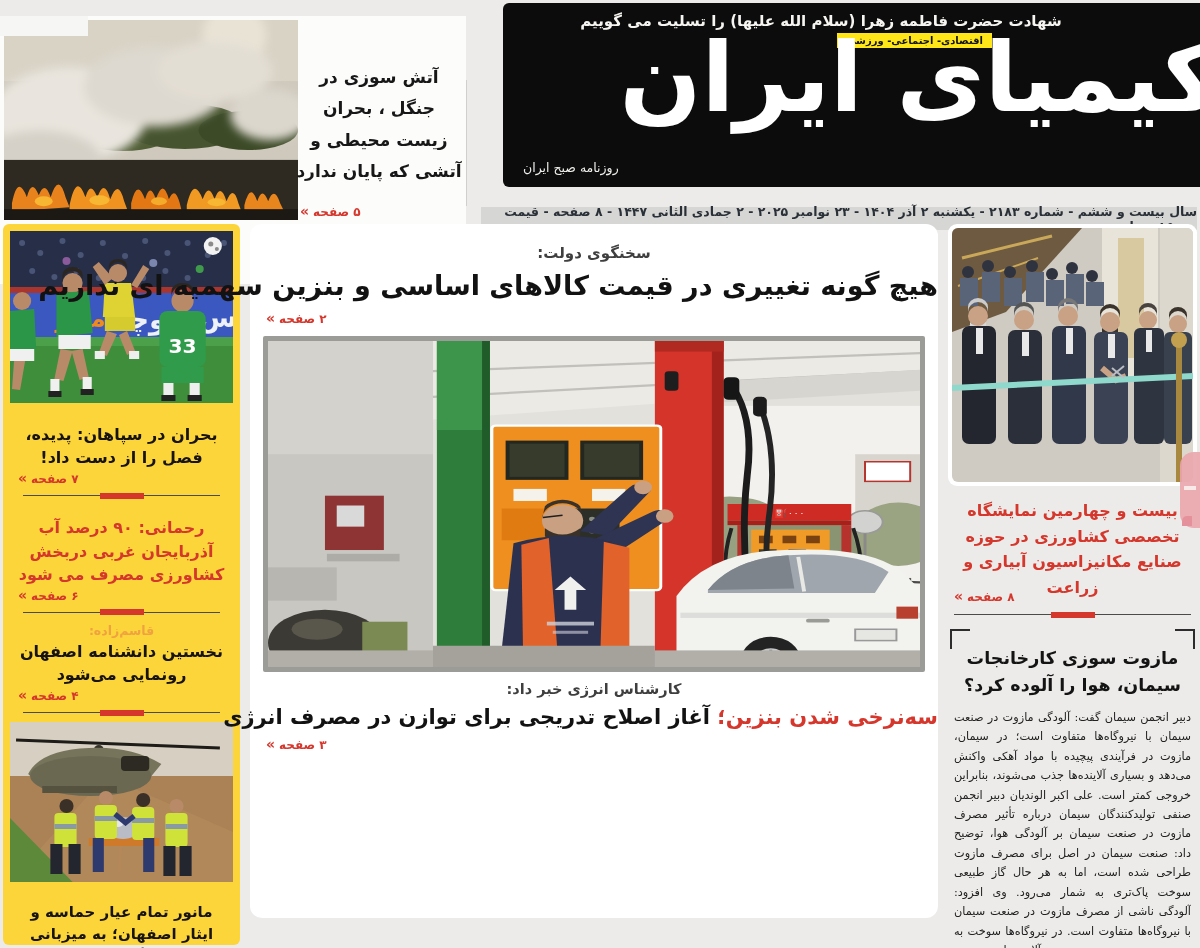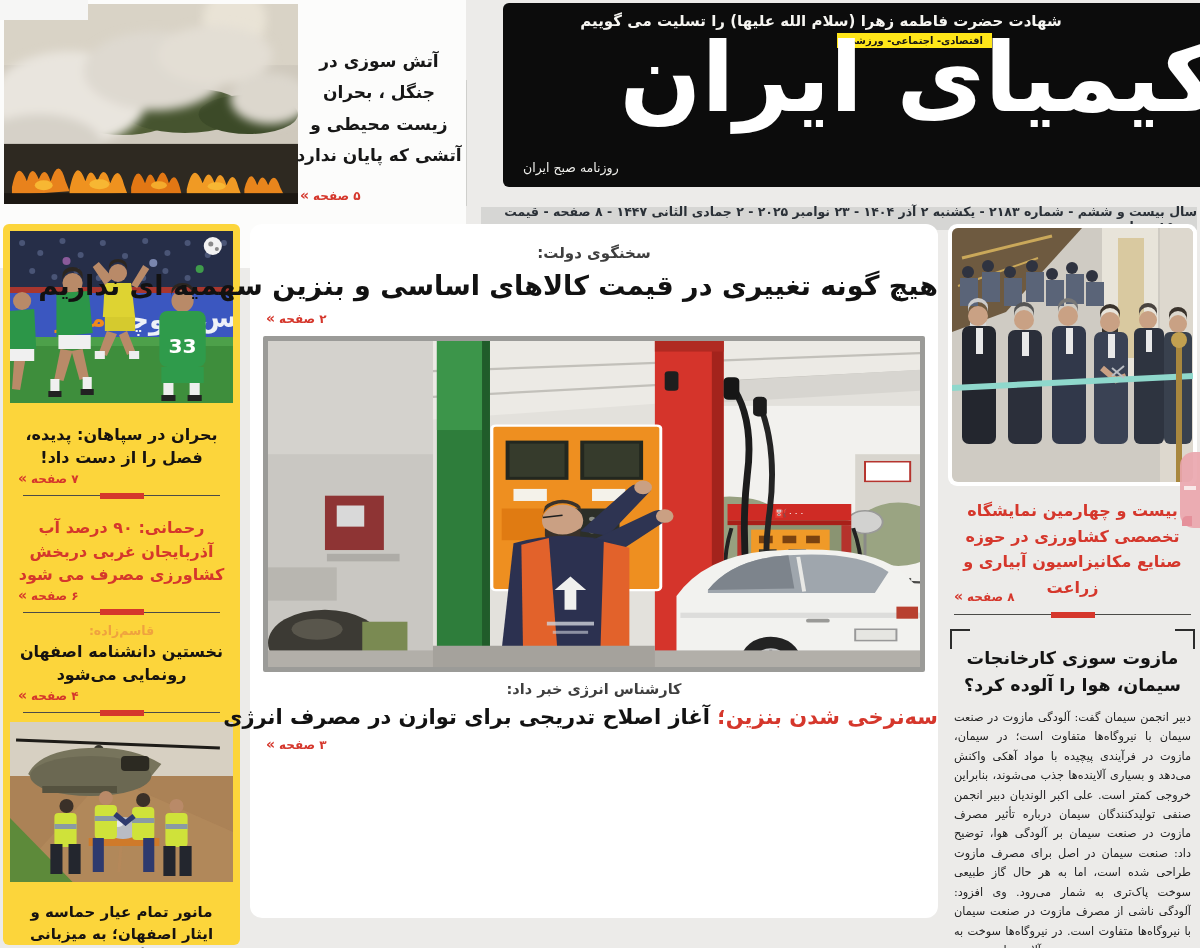--- a/index.html
+++ b/index.html
@@ -1,20 +1,20 @@
 <!DOCTYPE html>
 <html lang="fa"><head>
 <meta charset="utf-8">
 <style>
   * { margin:0; padding:0; box-sizing:border-box; }
   body { background:#dfdfdd; font-family:"DejaVu Sans","Liberation Sans",sans-serif; }
   #canvas { position:relative; width:1200px; height:948px; background:#eceb-e9; background:#ecebe9; overflow:hidden; margin:0 auto; }
 
   
-  .header-left-card { position:absolute; left:0; top:0; width:466px; height:268px; background:#fcfcfb; }
+  .header-left-card { position:absolute; left:0; top:16px; width:466px; height:268px; background:#fcfcfb; }
   .corner-tab { position:absolute; left:0; top:0; width:88px; height:20px; background:#f6f6f5; }
   .fire-photo { position:absolute; left:4px; top:4px; width:294px; height:200px; }
   .fire-photo svg { display:block; width:100%; height:100%; }
   .fire-headline { position:absolute; left:296px; top:46px; width:166px; direction:rtl; text-align:center;
       font-size:17px; font-weight:bold; line-height:1.85; color:#171717; }
   .header-vline { position:absolute; left:466px; top:80px; width:1px; height:126px; background:#cfcfcc; }
 
   .masthead { position:absolute; left:503px; top:3px; width:716px; height:184px; background:#0c0c0c; border-radius:6px; }
   .condolence { position:absolute; top:9px; left:40px; right:120px; text-align:center; color:#f6f5f1; font-size:15px; font-weight:600; direction:rtl; }
   .badge { position:absolute; top:30px; left:334px; background:#ffe619; color:#141414; font-size:10px; font-weight:bold;

